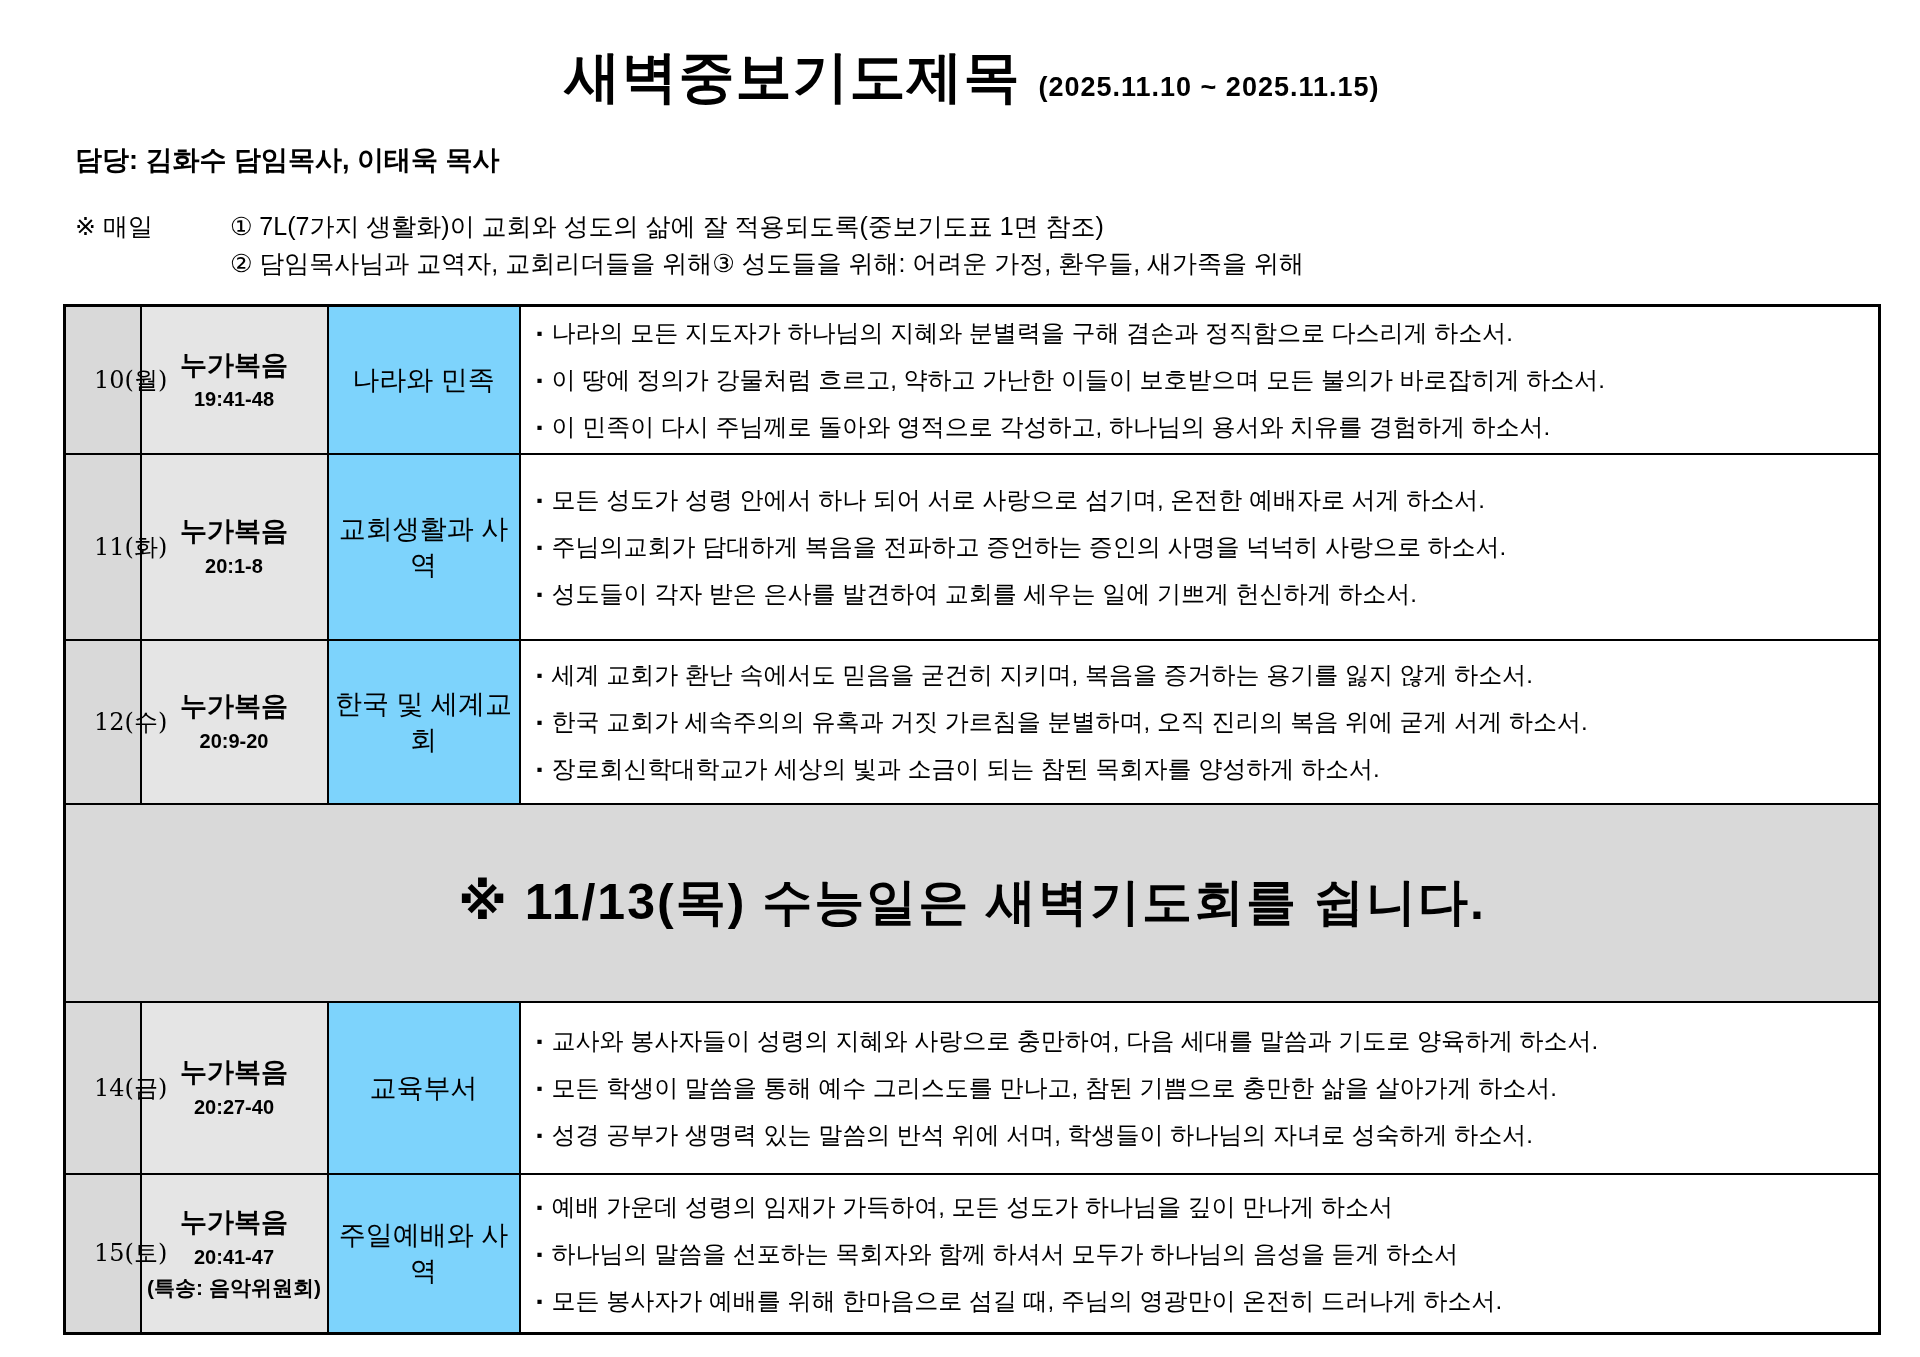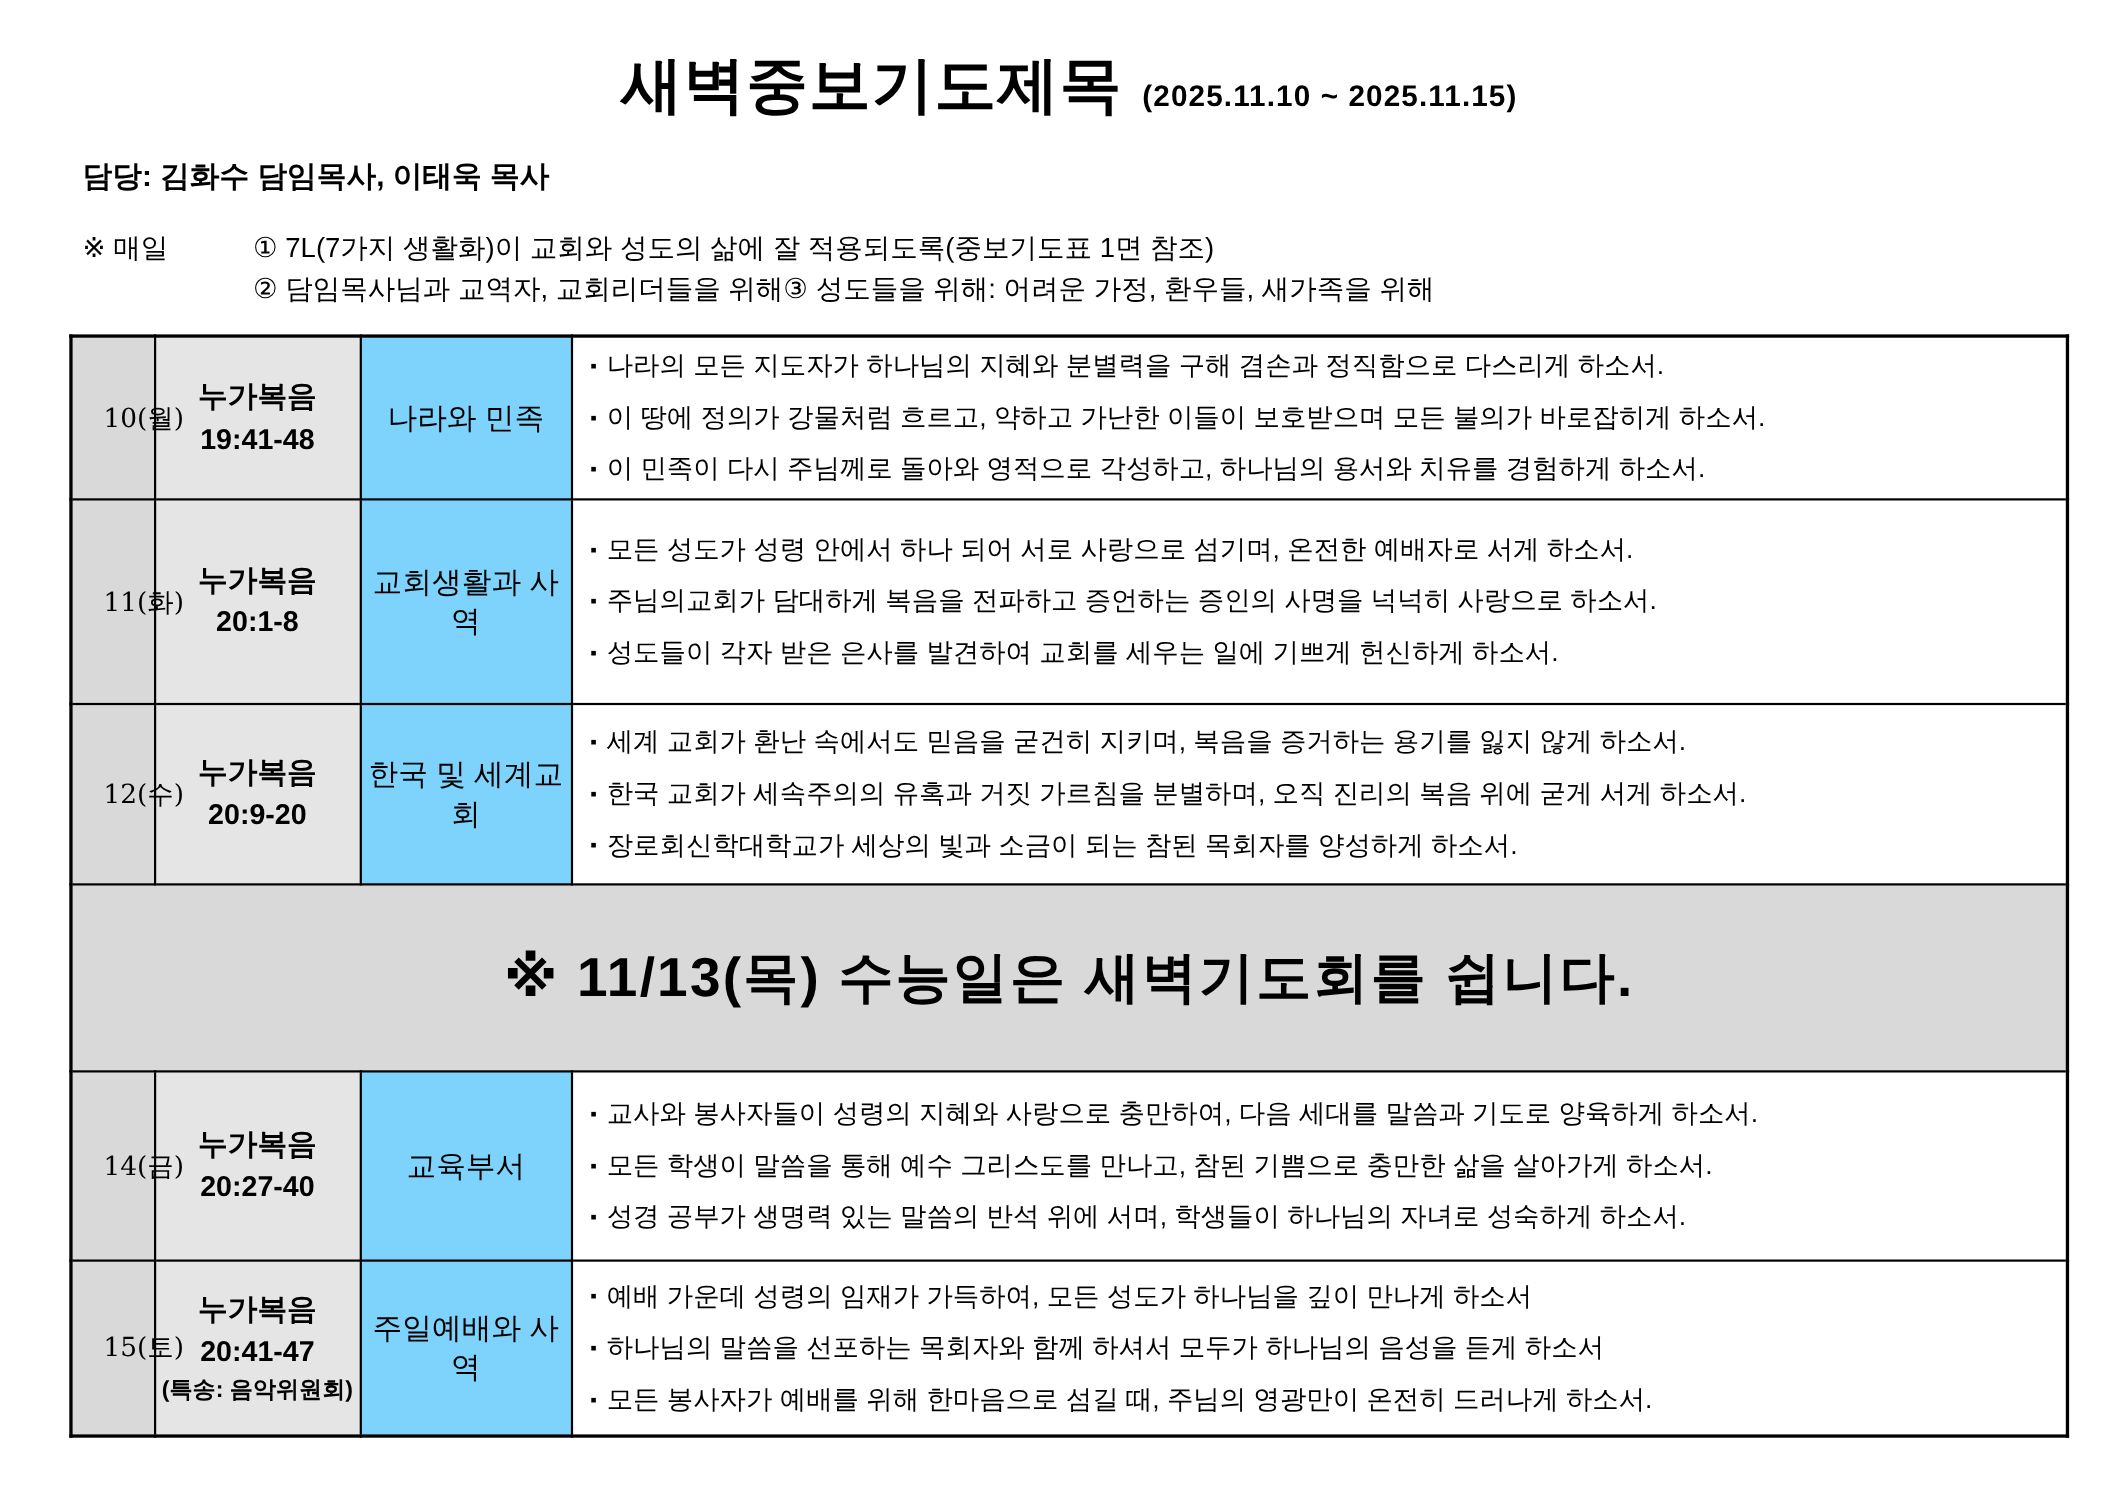--- a/index.html
+++ b/index.html
@@ -59,40 +59,40 @@
     text-align: center;
     font-family: "DejaVu Serif", "Liberation Serif", serif;
     font-size: 24px;
     padding-left: 28px;
   }
   td.cell-scripture {
     background: #e5e5e5;
     text-align: center;
   }
   .book { font-size: 27px; font-weight: 700; line-height: 1.45; }
-  .verses { font-size: 26px; font-weight: 700; line-height: 1.45; }
+  .verses { font-size: 20px; font-weight: 700; line-height: 1.45; }
   .note { font-size: 21px; font-weight: 700; line-height: 1.5; }
   .note:empty { display: none; }
   td.cell-topic {
     background: #7dd3fc;
     text-align: center;
     font-size: 27px;
   }
   td.cell-bullets { background: #ffffff; padding: 10px 14px 10px 16px; }
   .bullets-wrap {
     display: flex; flex-direction: column; justify-content: center;
     height: 100%; gap: 16px;
   }
   .bullet-line { display: flex; align-items: baseline; font-size: 24px; line-height: 1.3; }
   .bullet-marker { font-size: 17px; margin-right: 9px; flex: 0 0 auto; position: relative; top: -2px; }
 
   tr.r1 { height: 138px; }
   tr.r2 { height: 186px; }
   tr.r3 { height: 164px; }
-  tr.rbanner { height: 170px; }
+  tr.rbanner { height: 198px; }
   tr.r4 { height: 172px; }
   tr.r5 { height: 160px; }
 
   td.banner-cell {
     background: #d9d9d9;
     text-align: center;
     font-size: 50px;
     font-weight: 900;
     letter-spacing: 2px;
   }

